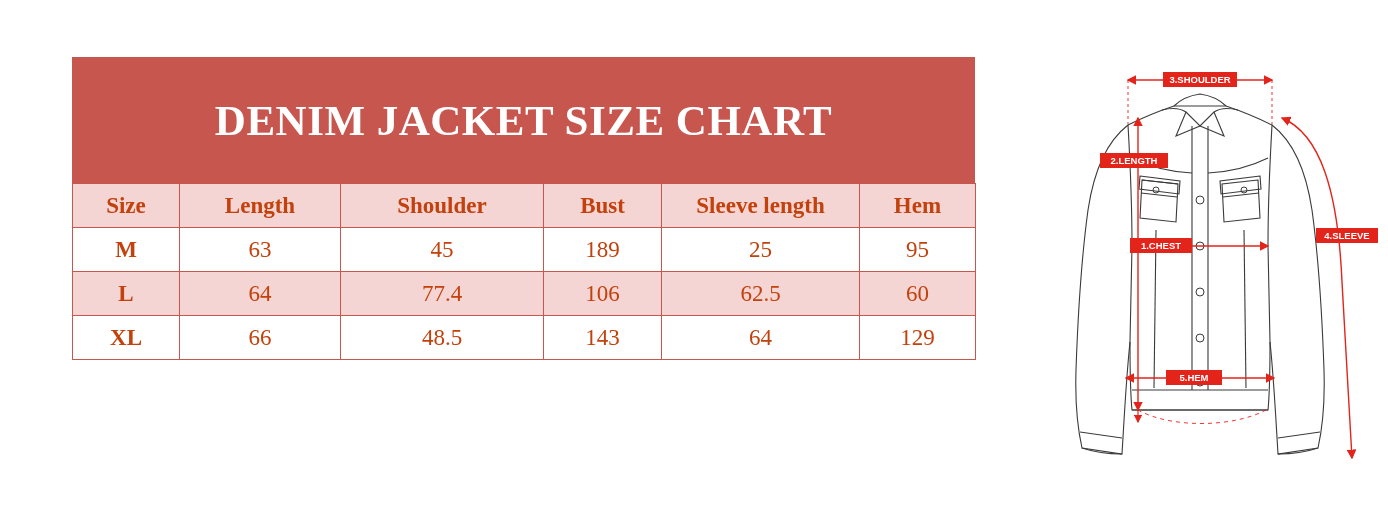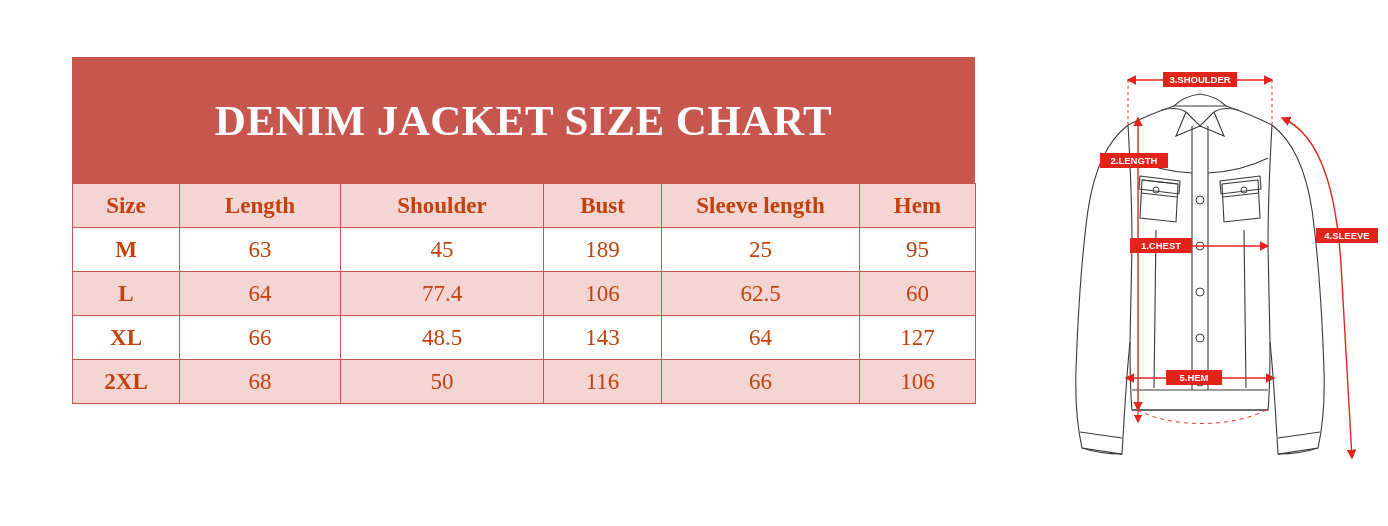--- a/index.html
+++ b/index.html
@@ -144,29 +144,21 @@
           <td>106</td>
           <td>62.5</td>
           <td>60</td>
         </tr>
         <tr>
           <td>XL</td>
           <td>66</td>
           <td>48.5</td>
           <td>143</td>
           <td>64</td>
-          <td>127</td>
-        </tr>
-        <tr class="alt">
-          <td>2XL</td>
-          <td>68</td>
-          <td>50</td>
-          <td>116</td>
-          <td>66</td>
-          <td>106</td>
+          <td>129</td>
         </tr>
       </tbody>
     </table>
   </div>
 
   <div class="diagram">
     <svg width="360" height="440" viewBox="0 0 360 440" xmlns="http://www.w3.org/2000/svg">
       <defs>
         <marker id="arrR" markerWidth="7" markerHeight="7" refX="6" refY="3.5" orient="auto">
           <polygon points="0,0 7,3.5 0,7" fill="#e2241b"></polygon>

